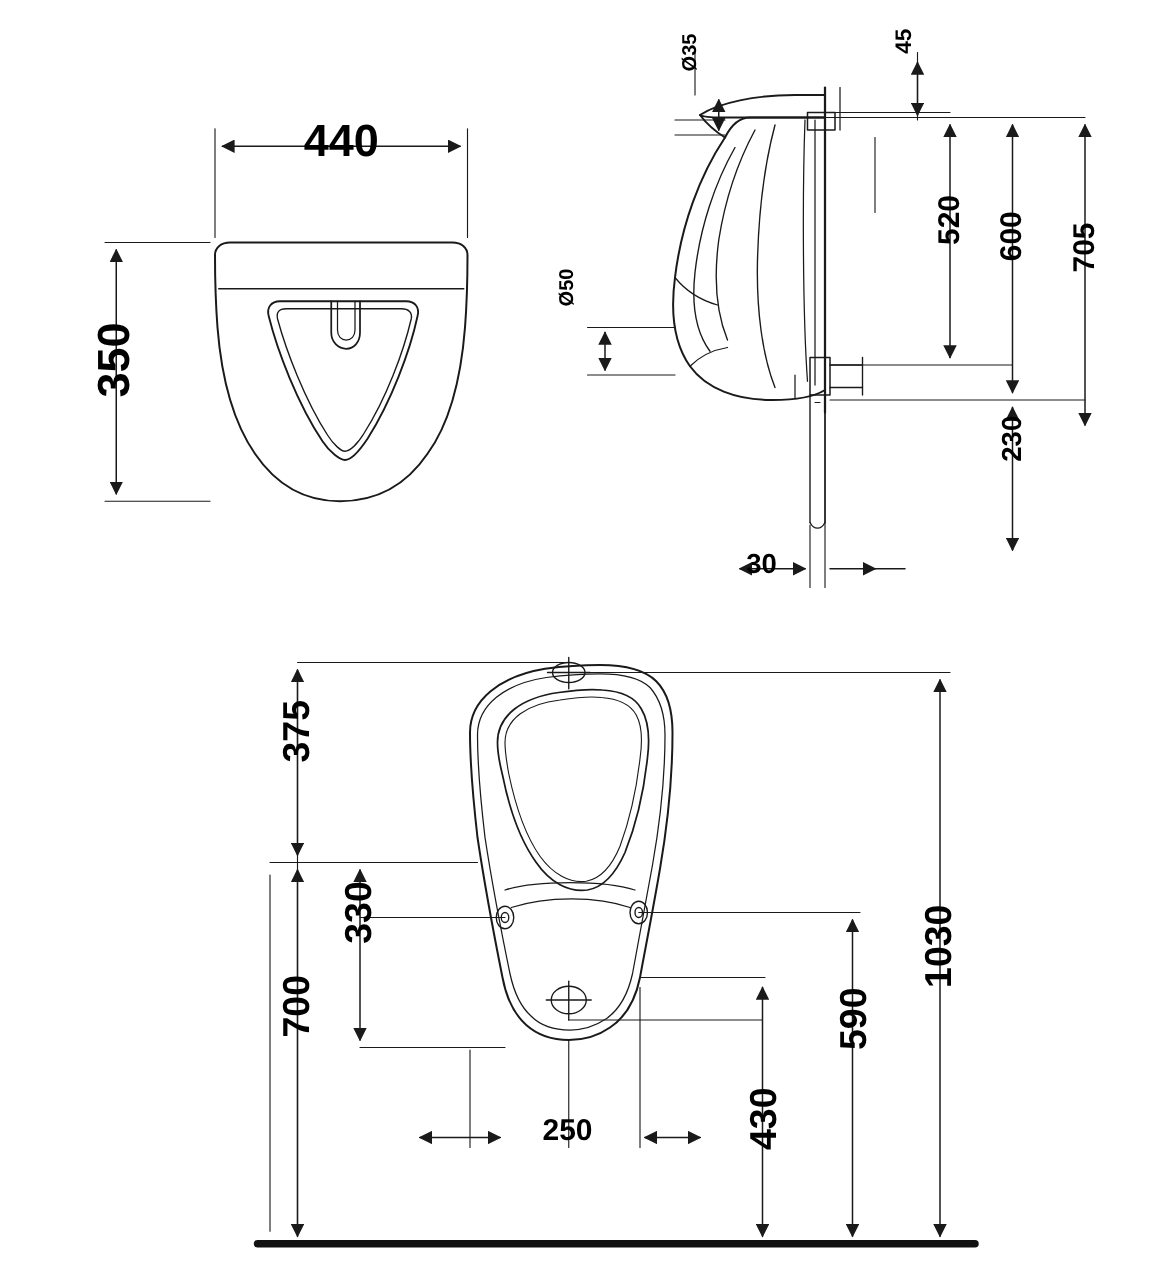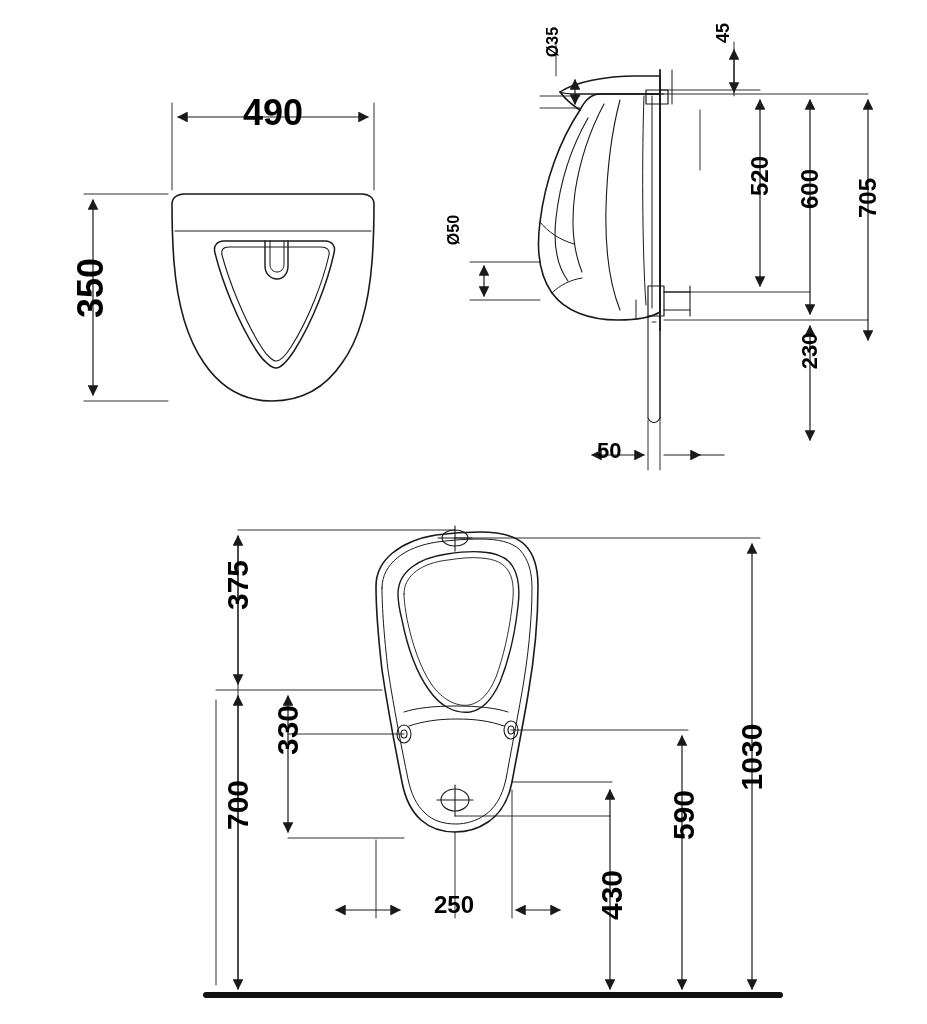--- a/index.html
+++ b/index.html
@@ -290,31 +290,31 @@
 
         <path d="M610,790 L610,989" marker-start="url(#arrTail)" marker-end="url(#arrHead)"></path>
 
         <path d="M336,910 L400,910" marker-start="url(#arrTail)" marker-end="url(#arrHead)"></path>
         <path d="M516,910 L560,910" marker-start="url(#arrTail)" marker-end="url(#arrHead)"></path>
       </g>
 
     </g>
   </svg>
 
-  <div class="dim-label" style="left:243px; top:95px; font-size:36px;">490</div>
+  <div class="dim-label" style="left:243px; top:95px; font-size:36px;">440</div>
   <div class="dim-label rot" style="left:41px; top:270px; width:100px; text-align:center; font-size:36px;">350</div>
 
   <div class="dim-label rot" style="left:518px; top:34px; width:70px; text-align:center; font-size:16px;">Ø35</div>
   <div class="dim-label rot" style="left:693px; top:24px; width:60px; text-align:center; font-size:18px;">45</div>
   <div class="dim-label rot" style="left:419px; top:222px; width:70px; text-align:center; font-size:16px;">Ø50</div>
   <div class="dim-label rot" style="left:710px; top:164px; width:100px; text-align:center; font-size:24px;">520</div>
   <div class="dim-label rot" style="left:760px; top:177px; width:100px; text-align:center; font-size:24px;">600</div>
   <div class="dim-label rot" style="left:818px; top:186px; width:100px; text-align:center; font-size:24px;">705</div>
   <div class="dim-label rot" style="left:760px; top:340px; width:100px; text-align:center; font-size:22px;">230</div>
-  <div class="dim-label" style="left:597px; top:440px; font-size:22px;">50</div>
+  <div class="dim-label" style="left:597px; top:440px; font-size:22px;">30</div>
 
   <div class="dim-label rot" style="left:188px; top:570px; width:100px; text-align:center; font-size:30px;">375</div>
   <div class="dim-label rot" style="left:238px; top:715px; width:100px; text-align:center; font-size:30px;">330</div>
   <div class="dim-label rot" style="left:188px; top:790px; width:100px; text-align:center; font-size:30px;">700</div>
   <div class="dim-label" style="left:434px; top:893px; font-size:24px;">250</div>
   <div class="dim-label rot" style="left:562px; top:880px; width:100px; text-align:center; font-size:30px;">430</div>
   <div class="dim-label rot" style="left:634px; top:800px; width:100px; text-align:center; font-size:30px;">590</div>
   <div class="dim-label rot" style="left:702px; top:742px; width:100px; text-align:center; font-size:30px;">1030</div>
 
 </div>

